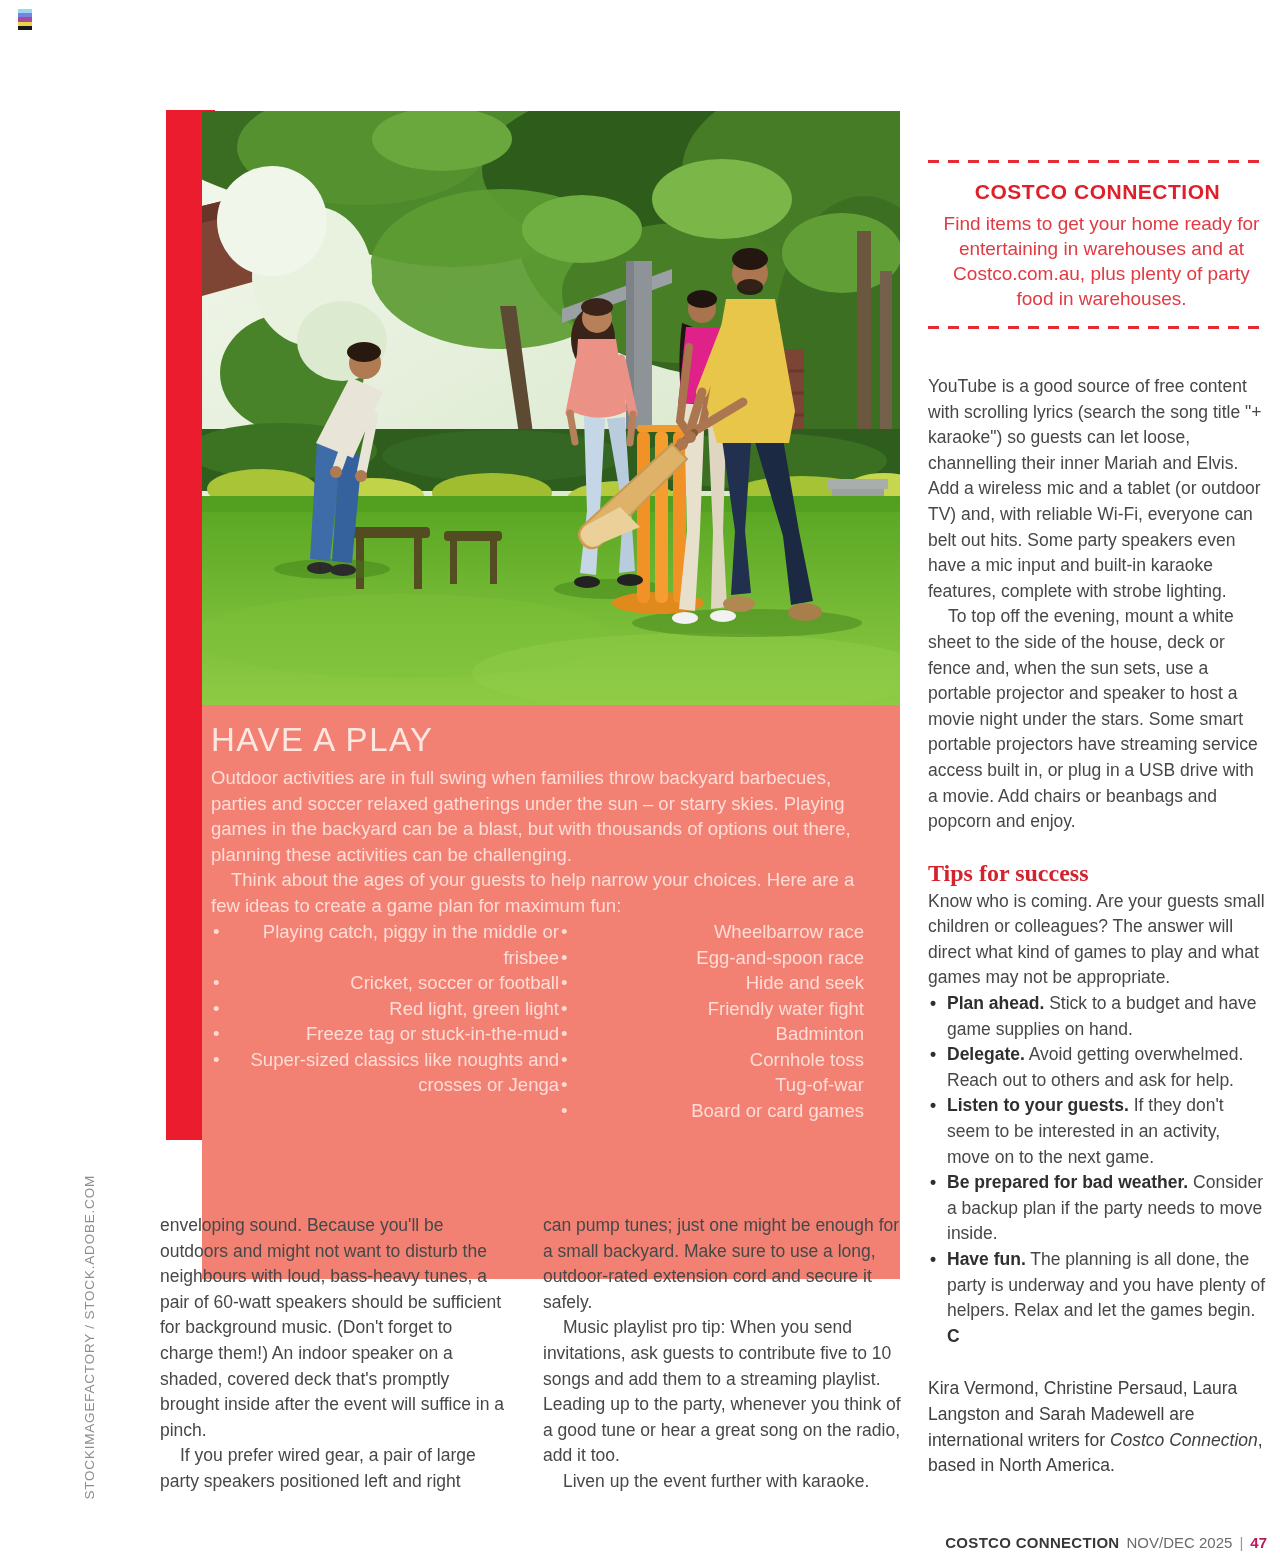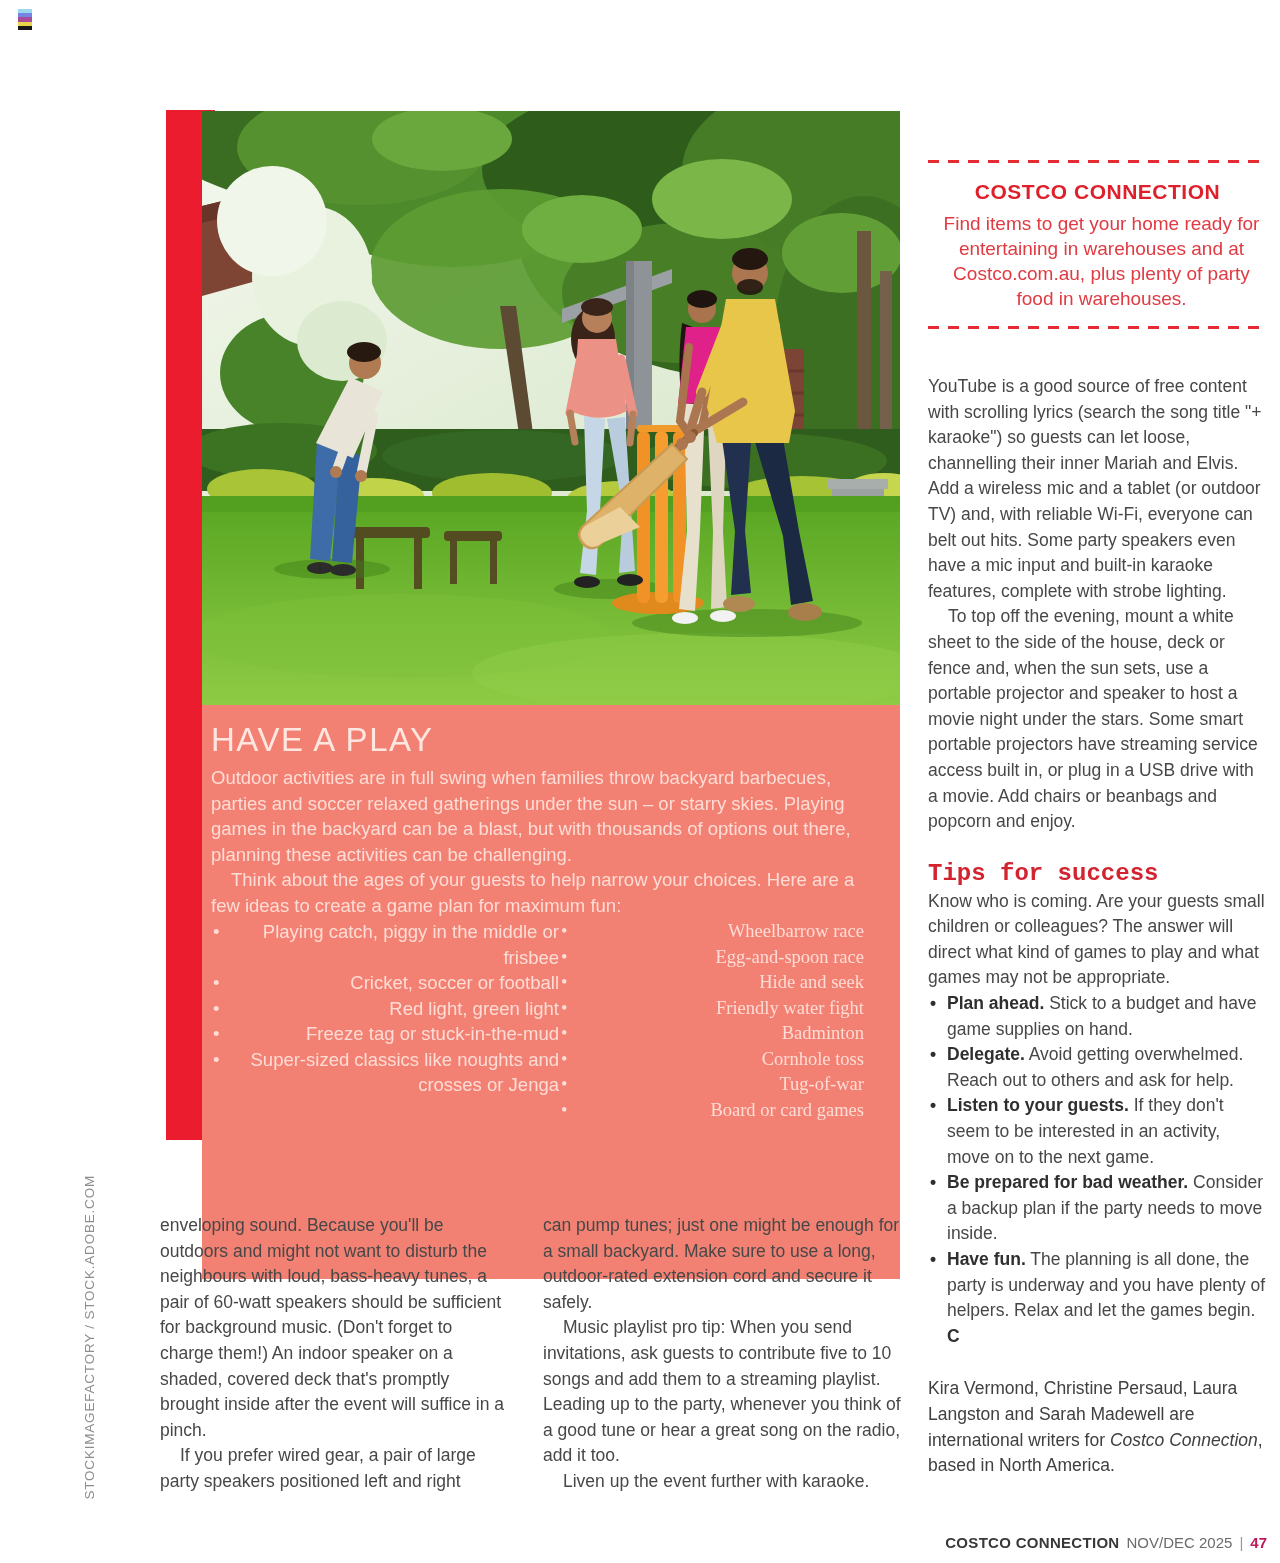--- a/index.html
+++ b/index.html
@@ -25,35 +25,35 @@
 
   
   .feature{position:absolute;left:202px;top:705px;width:698px;height:574px;background:#f28173;
            padding:16px 36px 0 9px;box-sizing:border-box;color:#ffdcd5;}
   .feature h2{margin:0 0 6px 0;font-size:33px;font-weight:400;letter-spacing:1.5px;color:#ffe7e0;}
   .feature p{margin:0;font-size:18.5px;line-height:25.5px;}
   .feature p.ind{text-indent:20px;}
   .f-lists{display:flex;margin-top:1px;text-align:right;}
   .f-col{font-size:18.5px;line-height:25.5px;}
   .f-col.left{width:348px;}
-  .f-col.right{flex:1;font-family:Liberation Serif, serif;}
+  .f-col.right{flex:1;}
   .f-col ul{list-style:none;margin:0;padding:0;}
   .f-col li{position:relative;padding-left:17px;}
   .f-col li::before{content:"•";position:absolute;left:2px;}
 
   
   .sidebar{position:absolute;left:928px;top:160px;width:339px;}
   .dash{height:3px;background:repeating-linear-gradient(90deg,#e42a33 0 11px,rgba(0,0,0,0) 11px 20px);}
   .callout-title{margin:17px 0 7px 0;text-align:center;font-size:21px;font-weight:bold;
                  letter-spacing:.5px;color:#df1f2a;}
   .callout-body{margin:0 0 15px 8px;text-align:center;font-size:19px;line-height:25px;color:#e03a42;}
   .body-p{margin:0;font-size:17.5px;line-height:25.6px;color:#474747;}
   .body-p.first{margin-top:45px;}
   .ind{text-indent:20px;}
-  .tips-h{margin:25px 0 2px 0;font-family:Liberation Mono, monospace;font-weight:bold;
+  .tips-h{margin:25px 0 2px 0;font-family:Liberation Serif, serif;font-weight:bold;
           font-size:24px;color:#d2232f;}
   .tips-list{list-style:none;margin:0;padding:0;font-size:17.5px;line-height:25.6px;color:#474747;}
   .tips-list li{position:relative;padding-left:19px;}
   .tips-list li::before{content:"•";position:absolute;left:2px;color:#2f2f2f;font-weight:bold;}
   .tips-list b{color:#2f2f2f;}
   .endmark{font-weight:bold;color:#2f2f2f;letter-spacing:1px;}
   .byline{margin-top:27px;font-size:17.5px;line-height:25.6px;color:#404040;}
   .byline .it{font-style:italic;}
 
   

